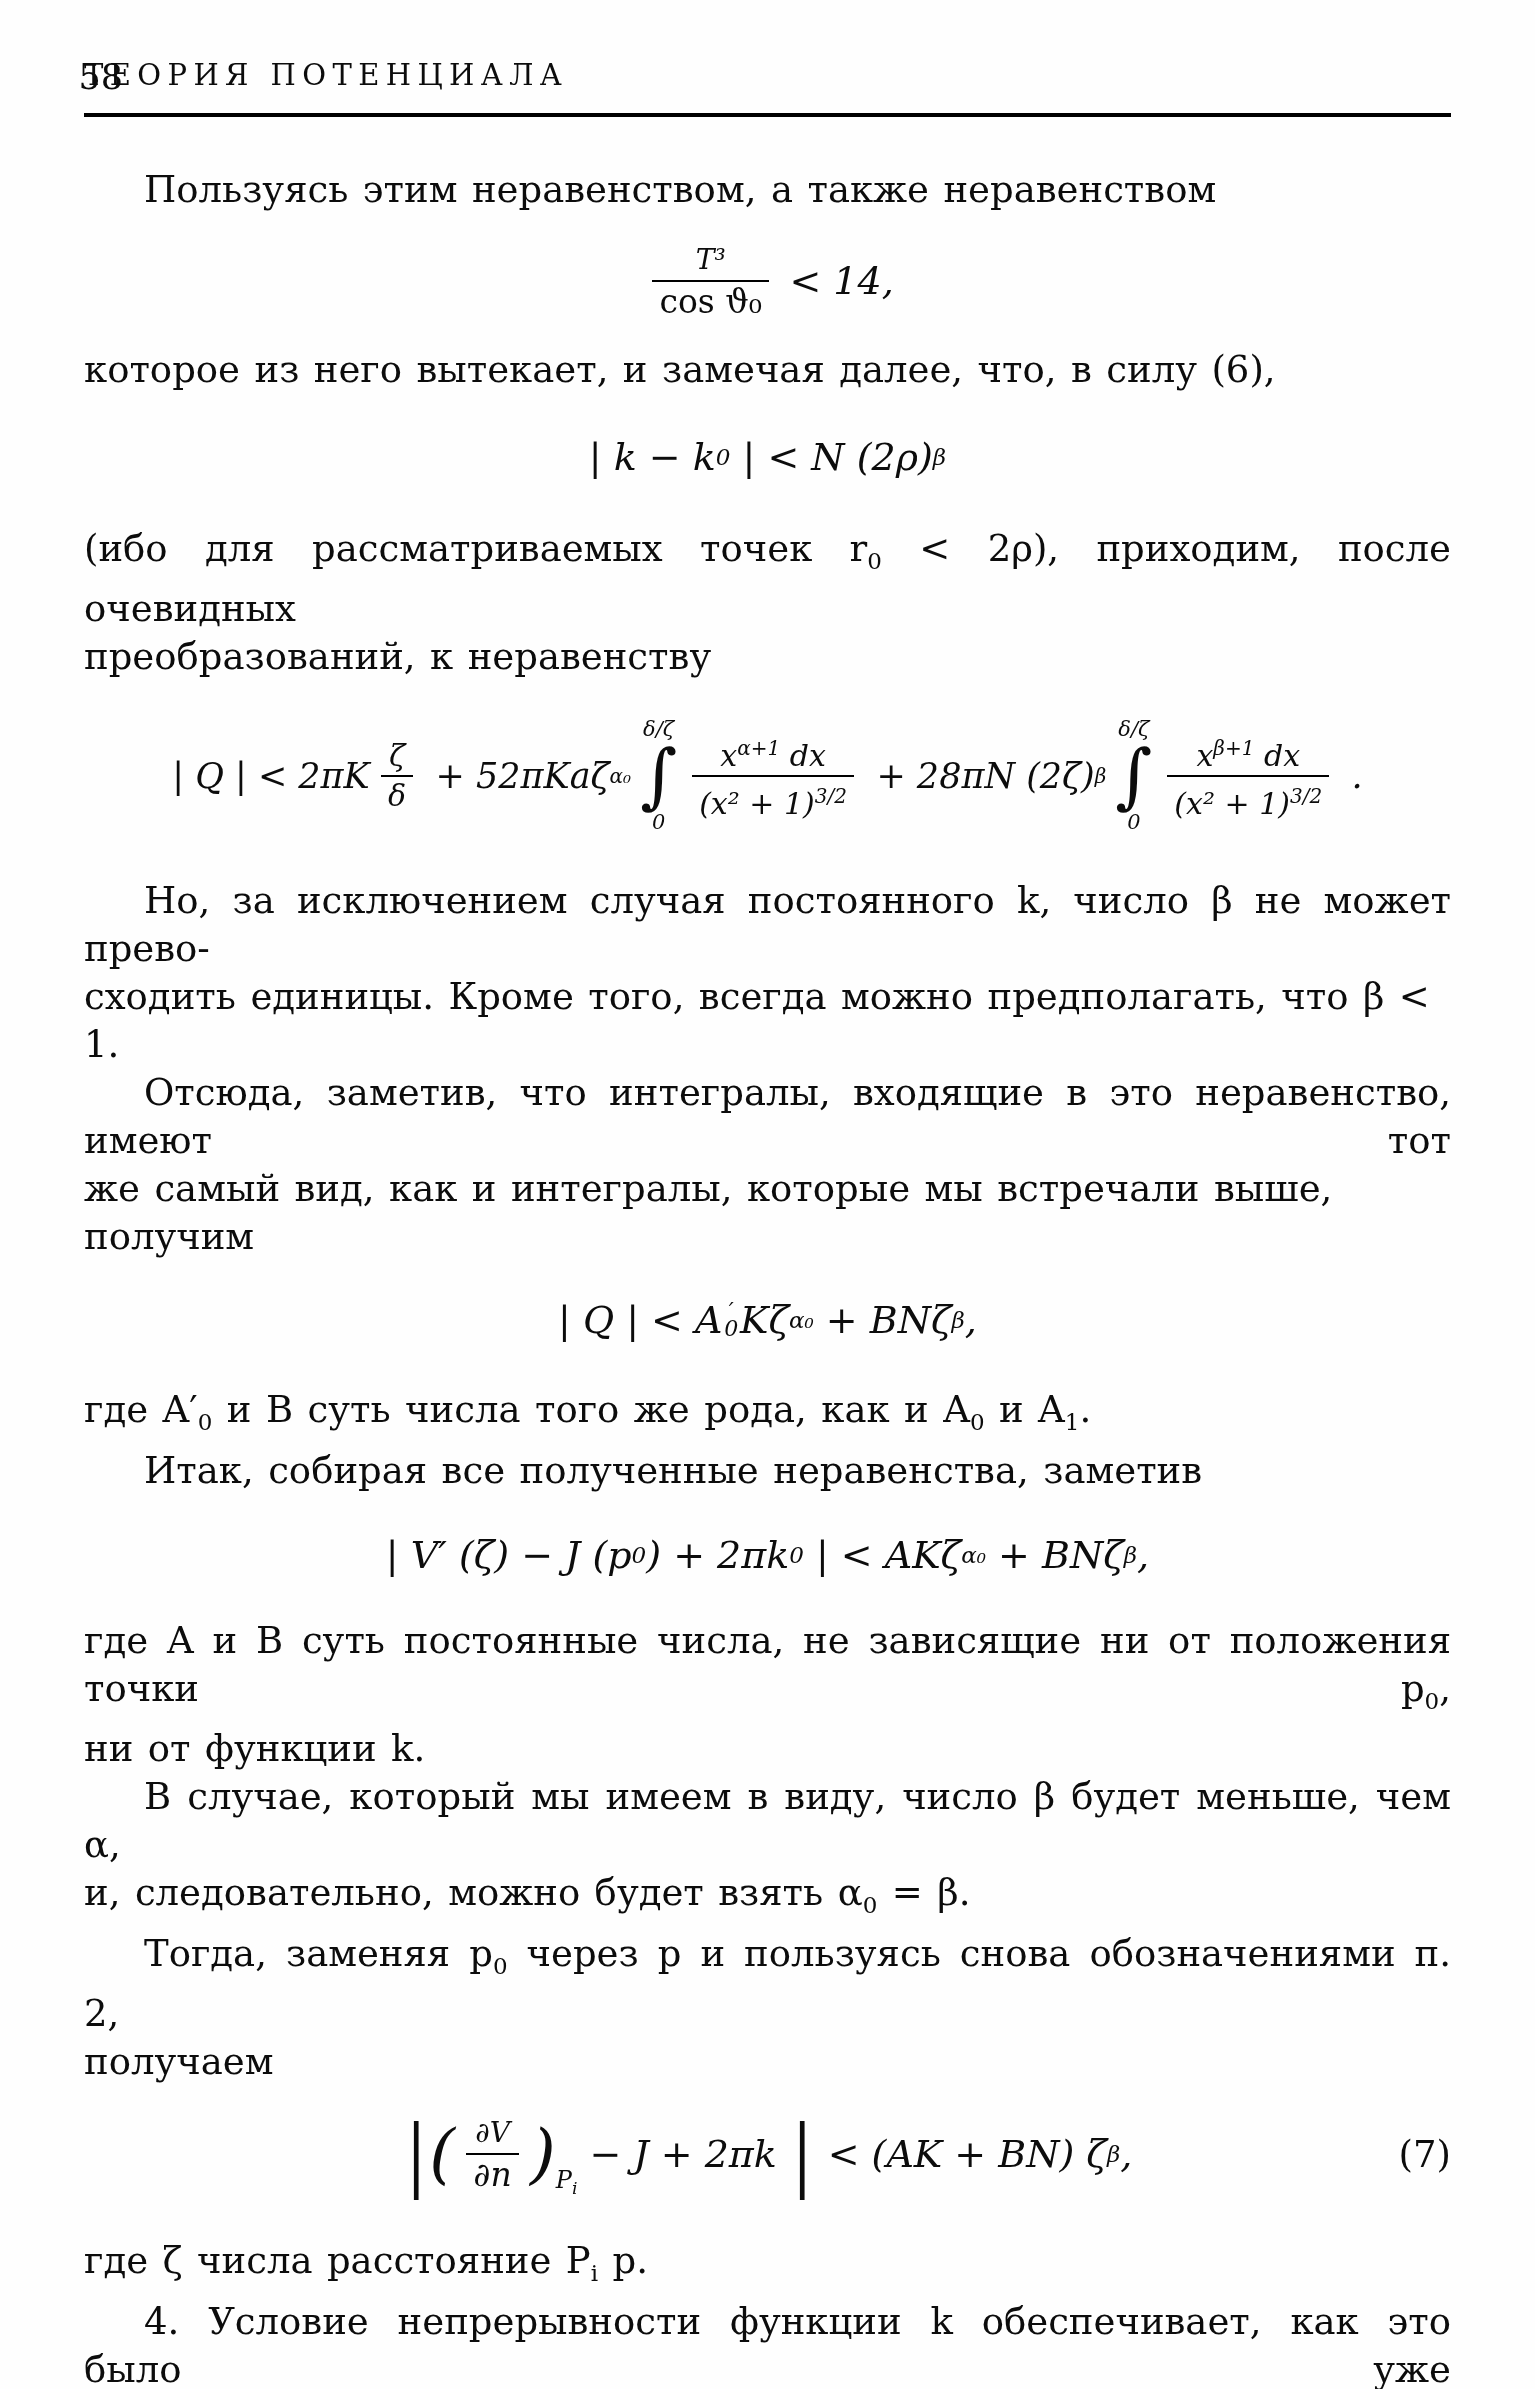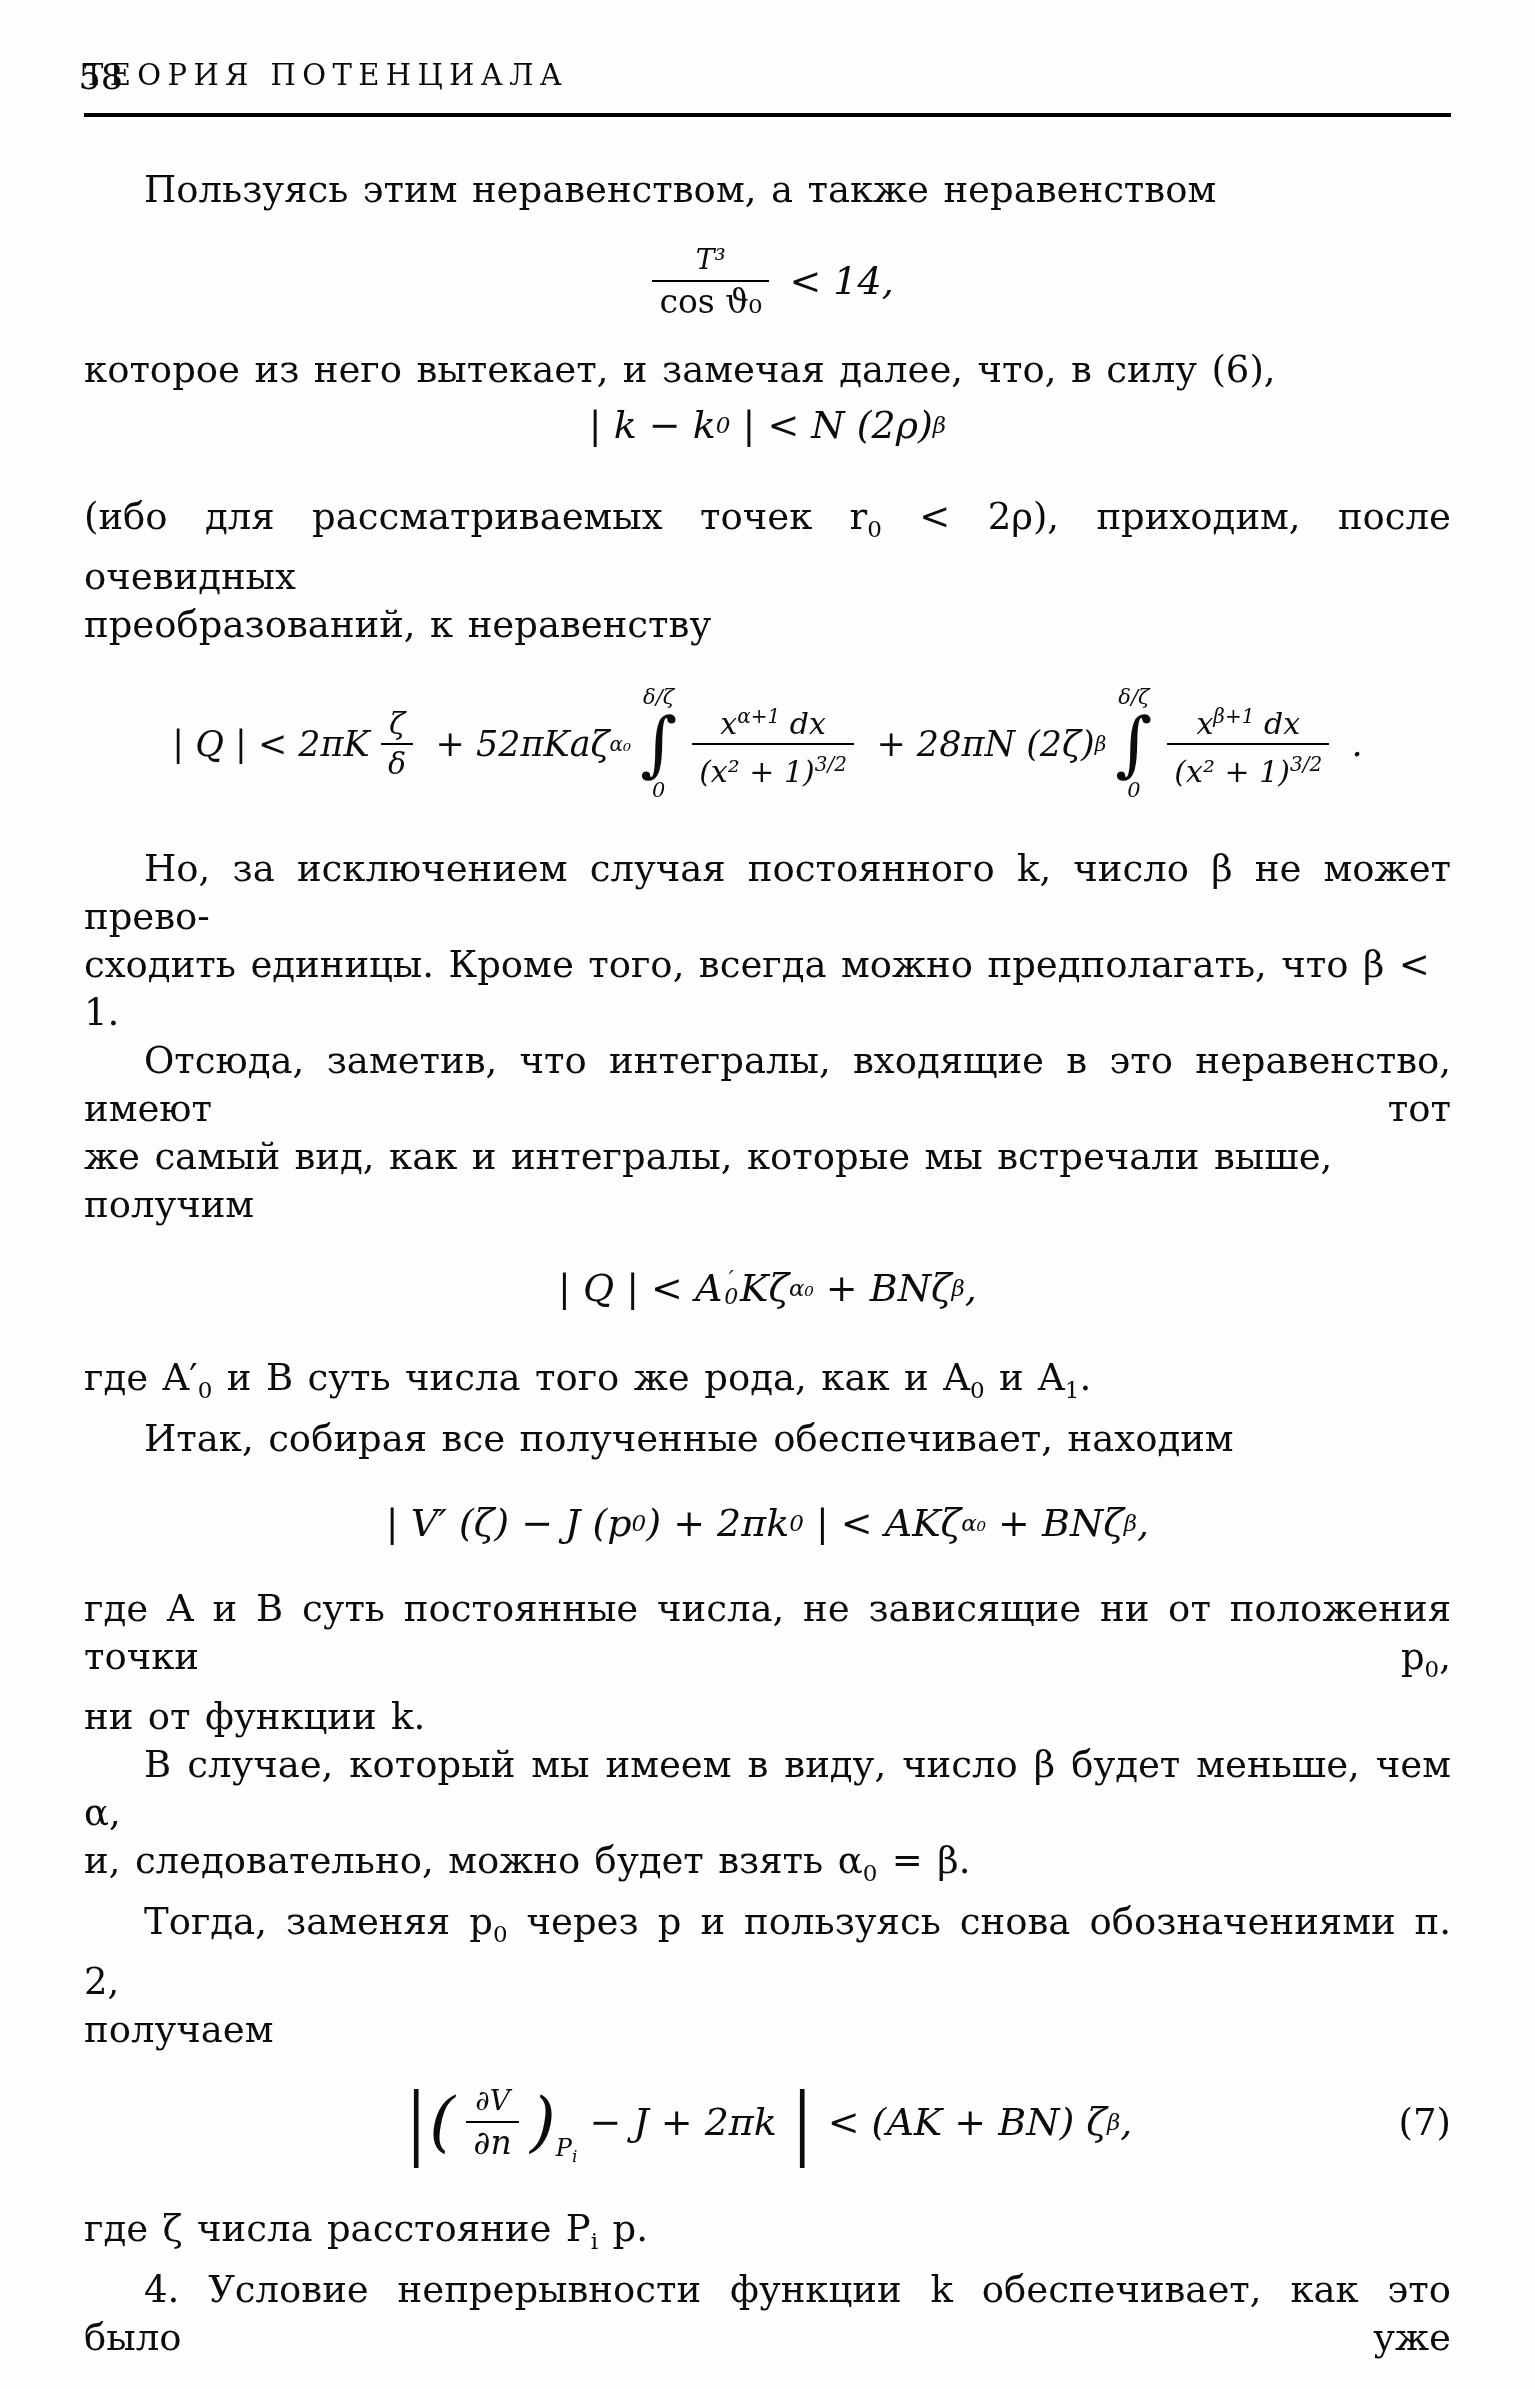--- a/index.html
+++ b/index.html
@@ -38,21 +38,21 @@
   .stk { display: inline-flex; flex-direction: column; align-items: center; font-size: 22px; line-height: 18.3px; vertical-align: -9.1px; margin: 0 1.8px; }
   .vbar { font-size: 79px; font-weight: 300; line-height: 0; transform: scaleX(0.75); }
   .vpar { font-size: 66px; font-weight: 300; line-height: 0; }
   .parsub { position: relative; top: 27.4px; font-size: 24px; font-style: italic; }
   .parsub .inner2 { font-size: 17.4px; }
   .eqlabel { position: absolute; right: 0; top: 50%; transform: translateY(-50%); font-style: normal; font-size: 37px; }
 
   
   .b1 { margin-top: 49px; }
   .g-f1 { margin: 25.6px 0 24px; }
-  .g-f2 { margin: 9px 0 46px; }
+  .g-f2 { margin: 41px 0 46px; }
   .g-f3 { margin: 37px 0 44px; font-size: 35px; }
   .g-f3 .frac .num, .g-f3 .frac .den { font-size: 30px; line-height: 38px; }
   .g-f3 .fsup { font-size: 20px; }
   .g-f4 { margin: 37px 0 44px; }
   .g-f5 { margin: 38px 0 40px; }
   .g-f6 { margin: 27.4px 0 42px; }
 </style>
 </head>
 <body>
 
@@ -138,21 +138,21 @@
       </span>
       <span class="ft">Kζ</span>
       <sup class="fsup">α₀</sup>
       <span class="ft"> + BNζ</span>
       <sup class="fsup">β</sup>
       <span class="ft">,</span>
   </div>
 
   <div class="block">
     <div class="line"><span>где A′</span><sub class="tsub">0</sub><span> и B суть числа того же рода, как и A</span><sub class="tsub">0</sub><span> и A</span><sub class="tsub">1</sub><span>.</span></div>
-    <div class="line ind"><span>Итак, собирая все полученные обеспечивает, находим</span></div>
+    <div class="line ind"><span>Итак, собирая все полученные неравенства, заметив</span></div>
   </div>
 
   <div class="formula g-f5">
     <span class="ft">| V′ (ζ) − J (p</span>
       <sub class="fsub">0</sub>
       <span class="ft">) + 2πk</span>
       <sub class="fsub">0</sub>
       <span class="ft"> | &lt; AKζ</span>
       <sup class="fsup">α₀</sup>
       <span class="ft"> + BNζ</span>

